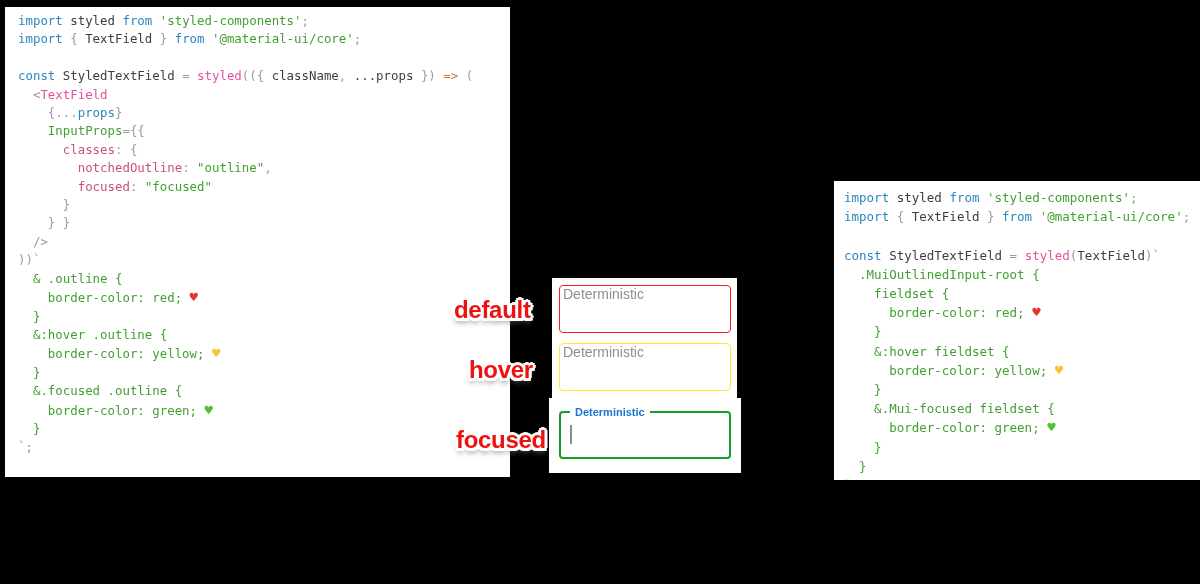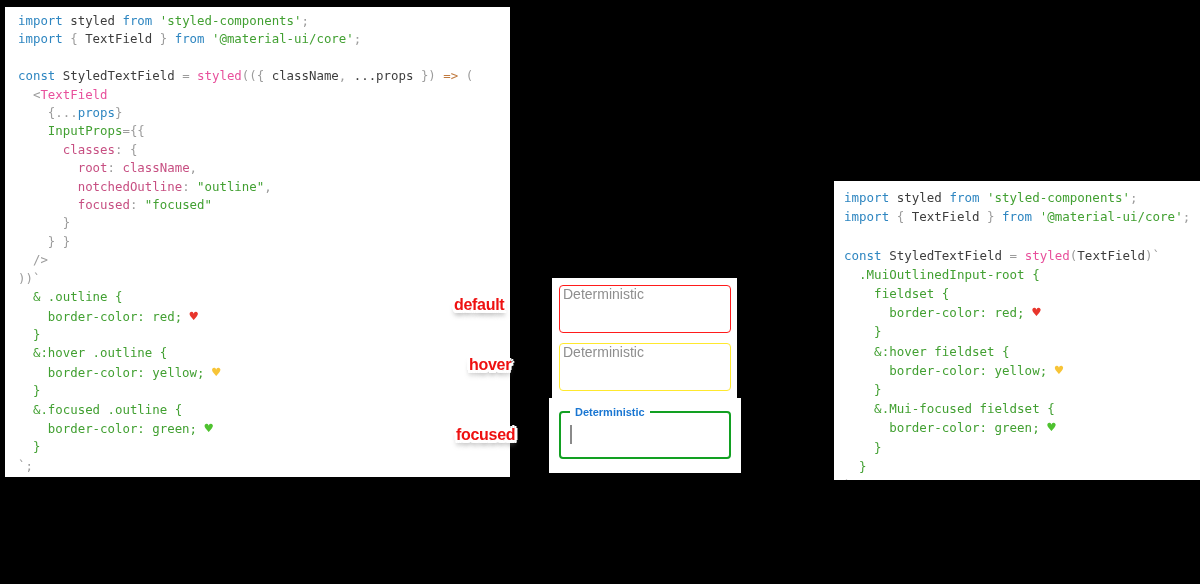--- a/index.html
+++ b/index.html
@@ -50,21 +50,21 @@
   .text-cursor{position:absolute;left:9px;top:12px;width:2px;height:19px;background:#8a8a8a;}
   
   .red-label{
     position:absolute;color:var(--label-red);font-weight:bold;letter-spacing:-.3px;
     text-shadow:
       -2px -2px 0 #fff,-2px 2px 0 #fff,2px -2px 0 #fff,2px 2px 0 #fff,
       -3px 0 0 #fff,3px 0 0 #fff,0 -3px 0 #fff,0 3px 0 #fff,
       -2px 3px 0 #fff,2px 3px 0 #fff,
       0 5px 5px rgba(110,110,110,.8);
   }
-  .state-label{font-size:16px;}
+  .state-label{font-size:24px;}
   .caption-label{font-size:27px;}
   #label-default{left:454px;top:296px;}
   #label-hover{left:461px;top:356px;margin-left:8px;}
   #label-focused{left:456px;top:426px;}
   #caption-classes{left:94px;top:507px;}
   #caption-globals{left:911px;top:514px;}
 </style>
 </head>
 <body>
 
@@ -72,21 +72,20 @@
 
   <section id="left-code" class="code-panel">
       <div class="code-line"><span class="tok-kw">import</span><span class="tok-id"> styled </span><span class="tok-kw">from</span><span class="tok-str"> 'styled-components'</span><span class="tok-punct">;</span></div>
       <div class="code-line"><span class="tok-kw">import</span><span class="tok-punct"> { </span><span class="tok-id">TextField</span><span class="tok-punct"> } </span><span class="tok-kw">from</span><span class="tok-str"> '@material-ui/core'</span><span class="tok-punct">;</span></div>
       <div class="code-line">&nbsp;</div>
       <div class="code-line"><span class="tok-kw">const</span><span class="tok-id"> StyledTextField </span><span class="tok-punct">= </span><span class="tok-fn">styled</span><span class="tok-punct">(({ </span><span class="tok-id">className</span><span class="tok-punct">, </span><span class="tok-id">...props</span><span class="tok-punct"> }) </span><span class="tok-arrow">=&gt;</span><span class="tok-punct"> (</span></div>
       <div class="code-line"><span class="tok-punct">  &lt;</span><span class="tok-fn">TextField</span></div>
       <div class="code-line"><span class="tok-punct">    {...</span><span class="tok-kw">props</span><span class="tok-punct">}</span></div>
       <div class="code-line"><span class="tok-str">    InputProps</span><span class="tok-punct">={{</span></div>
       <div class="code-line"><span class="tok-key">      classes</span><span class="tok-punct">: {</span></div>
-      <div class="code-line"><span class="tok-key">        root</span><span class="tok-punct">: </span><span class="tok-key">className</span><span class="tok-punct">,</span></div>
       <div class="code-line"><span class="tok-key">        notchedOutline</span><span class="tok-punct">: </span><span class="tok-str">"outline"</span><span class="tok-punct">,</span></div>
       <div class="code-line"><span class="tok-key">        focused</span><span class="tok-punct">: </span><span class="tok-str">"focused"</span></div>
       <div class="code-line"><span class="tok-punct">      }</span></div>
       <div class="code-line"><span class="tok-punct">    } }</span></div>
       <div class="code-line"><span class="tok-punct">  /&gt;</span></div>
       <div class="code-line"><span class="tok-punct">))`</span></div>
       <div class="code-line"><span class="tok-css">  &amp; .outline {</span></div>
       <div class="code-line"><span class="tok-css">    border-color: red; </span><span class="tok-heart heart-red">♥</span></div>
       <div class="code-line"><span class="tok-css">  }</span></div>
       <div class="code-line"><span class="tok-css">  &amp;:hover .outline {</span></div>

